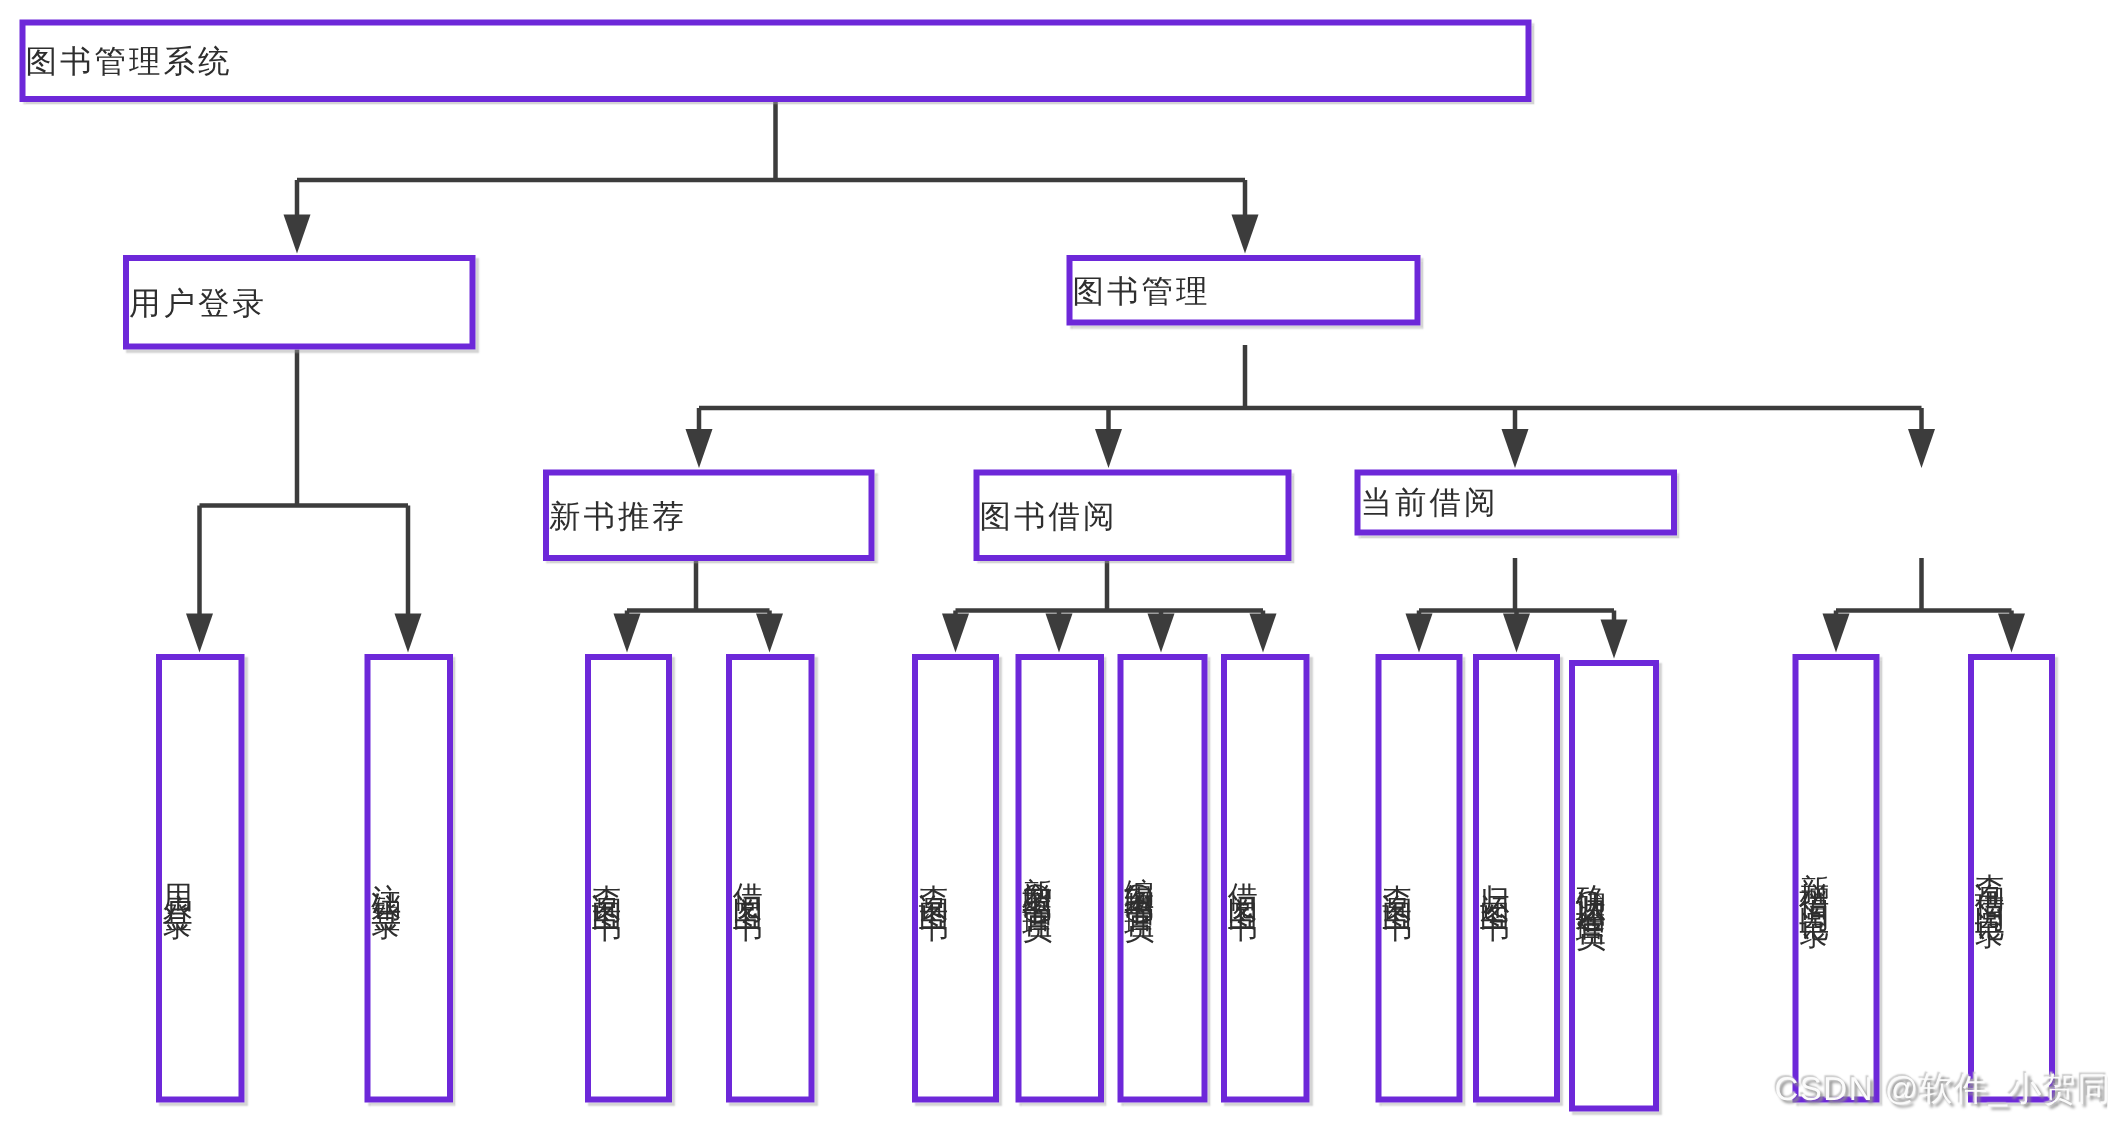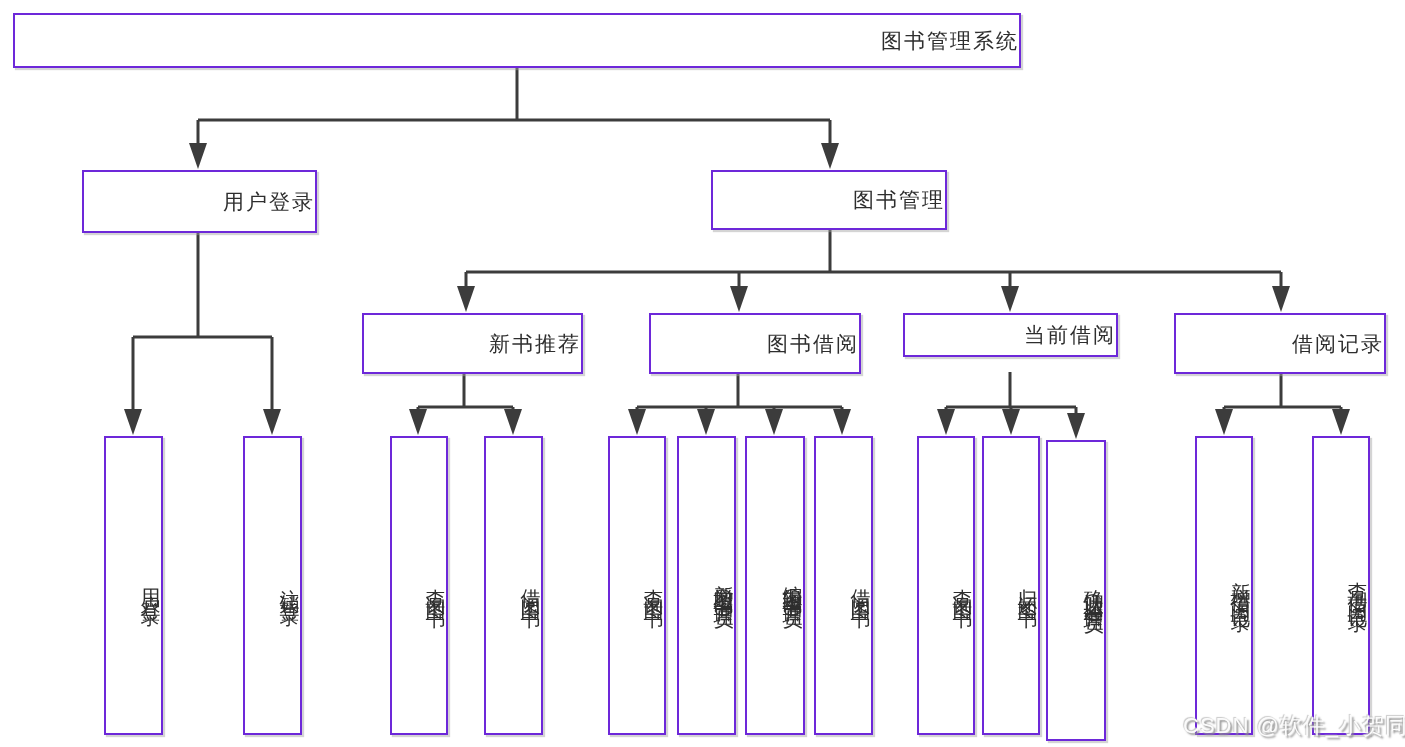--- a/index.html
+++ b/index.html
@@ -2,23 +2,23 @@
 <html><head>
 <meta charset="utf-8">
 <style>
   html,body{margin:0;padding:0;background:#ffffff;}
   .canvas{
     position:relative;width:1405px;height:747px;background:#ffffff;overflow:hidden;
     font-family:"Liberation Sans","DejaVu Sans",sans-serif;color:#2e2e2e;
   }
   .wires{position:absolute;left:0;top:0;width:1405px;height:747px;z-index:1;}
   .node{
-    position:absolute;z-index:2;background:#ffffff;border:2px solid #6d28d9;
+    position:absolute;z-index:2;background:#ffffff;border:4px solid #6d28d9;
     box-shadow:2px 2px 1px rgba(160,160,160,0.45);
-    display:flex;align-items:center;justify-content:flex-end;box-sizing:border-box;
+    display:flex;align-items:center;justify-content:flex-start;box-sizing:border-box;
   }
   .node .lbl{
     font-size:21px;letter-spacing:2px;color:#2e2e2e;white-space:nowrap;
   }
   .leaf .lbl{
     writing-mode:vertical-rl;text-orientation:mixed;
     font-size:20px;letter-spacing:0.32em;line-height:1;white-space:nowrap;
   }
   .leaf.tight .lbl{letter-spacing:0.18em;}
   .watermark{
@@ -82,35 +82,32 @@
     </g>
   </svg>
 
   <div class="node" style="left:13px;top:13px;width:1008px;height:55px">
     <span class="lbl">图书管理系统</span>
   </div>
 
   <div class="node" style="left:82px;top:170px;width:235px;height:63px">
     <span class="lbl">用户登录</span>
   </div>
-  <div class="node" style="left:711px;top:170px;width:236px;height:60px">
+  <div class="node" style="left:711px;top:170px;width:236px;height:47px">
     <span class="lbl">图书管理</span>
   </div>
 
   <div class="node" style="left:362px;top:313px;width:221px;height:61px">
     <span class="lbl">新书推荐</span>
   </div>
   <div class="node" style="left:649px;top:313px;width:212px;height:61px">
     <span class="lbl">图书借阅</span>
   </div>
   <div class="node" style="left:903px;top:313px;width:215px;height:44px">
     <span class="lbl">当前借阅</span>
-  </div>
-  <div class="node" style="left:1174px;top:313px;width:212px;height:61px">
-    <span class="lbl">借阅记录</span>
   </div>
 
   <div class="node leaf" style="left:104px;top:436px;width:59px;height:299px">
     <span class="lbl">用户登录</span>
   </div>
   <div class="node leaf" style="left:243px;top:436px;width:59px;height:299px">
     <span class="lbl">注销登录</span>
   </div>
 
   <div class="node leaf" style="left:390px;top:436px;width:58px;height:299px">

